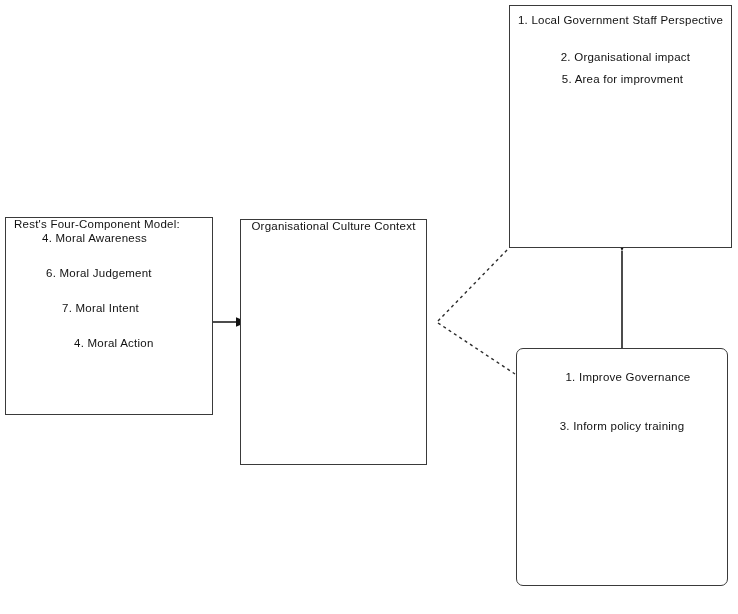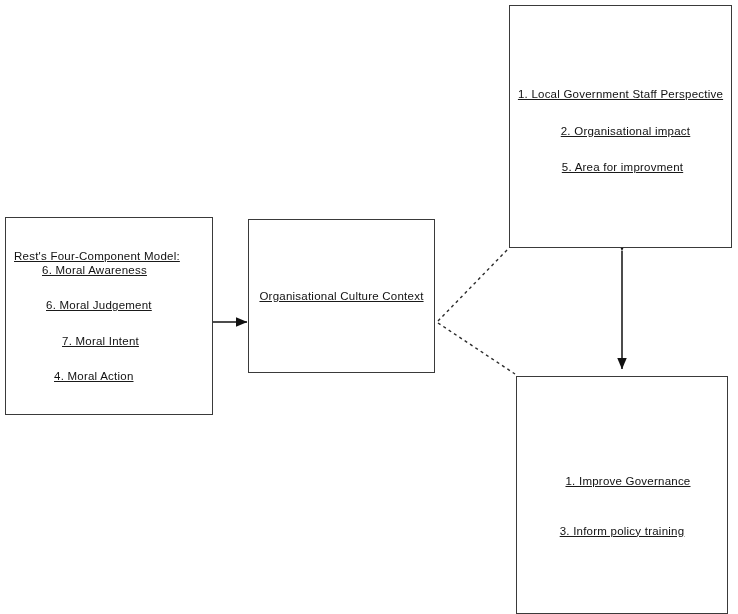--- a/index.html
+++ b/index.html
@@ -19,22 +19,20 @@
     background: #ffffff;
     overflow: hidden;
   }
   .node {
     position: absolute;
     box-sizing: border-box;
     border: 1.6px solid #3a3a3a;
     background: #ffffff;
     display: flex;
     flex-direction: column;
-    justify-content: center;
-    text-decoration: underline;
   }
   .node-lines {
     display: block;
     width: 100%;
     text-align: center;
     line-height: 1.05;
   }
   .node-line {
     display: block;
     font-size: 11.5px;
@@ -48,49 +46,50 @@
     left: 5px;
     top: 217px;
     width: 208px;
     height: 198px;
   }
   #node-rest .node-line { text-align: left; padding-left: 8px; }
   #node-rest .node-line.l0 { margin-left: 0px;  margin-bottom: 2px; }
   #node-rest .node-line.l1 { margin-left: 28px; margin-bottom: 23px; }
   #node-rest .node-line.l2 { margin-left: 32px; margin-bottom: 23px; }
   #node-rest .node-line.l3 { margin-left: 48px; margin-bottom: 23px; }
-  #node-rest .node-line.l4 { margin-left: 40px; margin-bottom: 0px; }
+  #node-rest .node-line.l4 { margin-left: 60px; margin-bottom: 0px; }
 
   
   #node-culture {
-    left: 248px;
+    left: 240px;
     top: 219px;
     width: 187px;
-    height: 154px;
+    height: 246px;
   }
   #node-culture .node-line { font-size: 11.5px; }
 
   
   #node-outcomes {
     left: 509px;
     top: 5px;
     width: 223px;
     height: 243px;
   }
   #node-outcomes .node-lines { padding-top: 8px; }
   #node-outcomes .node-line.l0 { margin-left: 0px;  margin-bottom: 25px; }
-  #node-outcomes .node-line.l1 { margin-left: 10px; margin-bottom: 24px; }
+  #node-outcomes .node-line.l1 { margin-left: 10px; margin-bottom: 10px; }
   #node-outcomes .node-line.l2 { margin-left: 4px;  margin-bottom: 0px; }
 
   
   #node-implications {
     left: 516px;
-    top: 376px;
+    top: 348px;
     width: 212px;
     height: 238px;
+    border-radius: 7px;
   }
   #node-implications .node-lines { padding-top: 22px; }
   #node-implications .node-line.l0 { margin-left: 12px; margin-bottom: 26px; }
   #node-implications .node-line.l1 { margin-left: 14px; margin-bottom: 26px; }
   #node-implications .node-line.l2 { margin-left: 0px;  margin-bottom: 0px; margin-top: 37px; }
 
   #edges {
     position: absolute;
     left: 0;
     top: 0;
@@ -122,21 +121,21 @@
     <line x1="438" y1="321" x2="508" y2="249" stroke="#2b2b2b" stroke-width="1.4" stroke-dasharray="3 3.4"></line>
 
     <line x1="438" y1="323" x2="515" y2="374" stroke="#2b2b2b" stroke-width="1.4" stroke-dasharray="3 3.4"></line>
 
     <line x1="622" y1="251" x2="622" y2="369" stroke="#111111" stroke-width="1.5" marker-start="url(#arrow-up)" marker-end="url(#arrow-down)"></line>
   </svg>
 
   <div class="node" id="node-rest">
     <div class="node-lines">
       <span class="node-line l0">Rest's Four-Component Model:</span>
-      <span class="node-line l1">6. Moral Awareness</span>
+      <span class="node-line l1">4. Moral Awareness</span>
       <span class="node-line l2">6. Moral Judgement</span>
       <span class="node-line l3">7. Moral Intent</span>
       <span class="node-line l4">4. Moral Action</span>
     </div>
   </div>
 
   <div class="node" id="node-culture">
     <div class="node-lines">
       <span class="node-line l0">Organisational Culture Context</span>
     </div>

